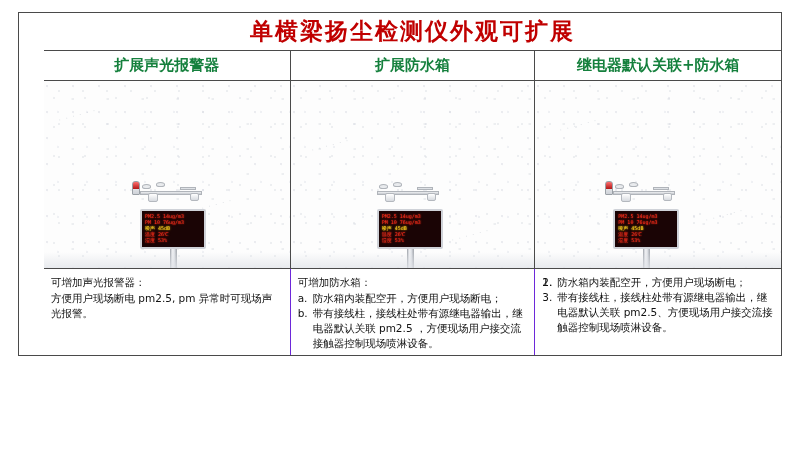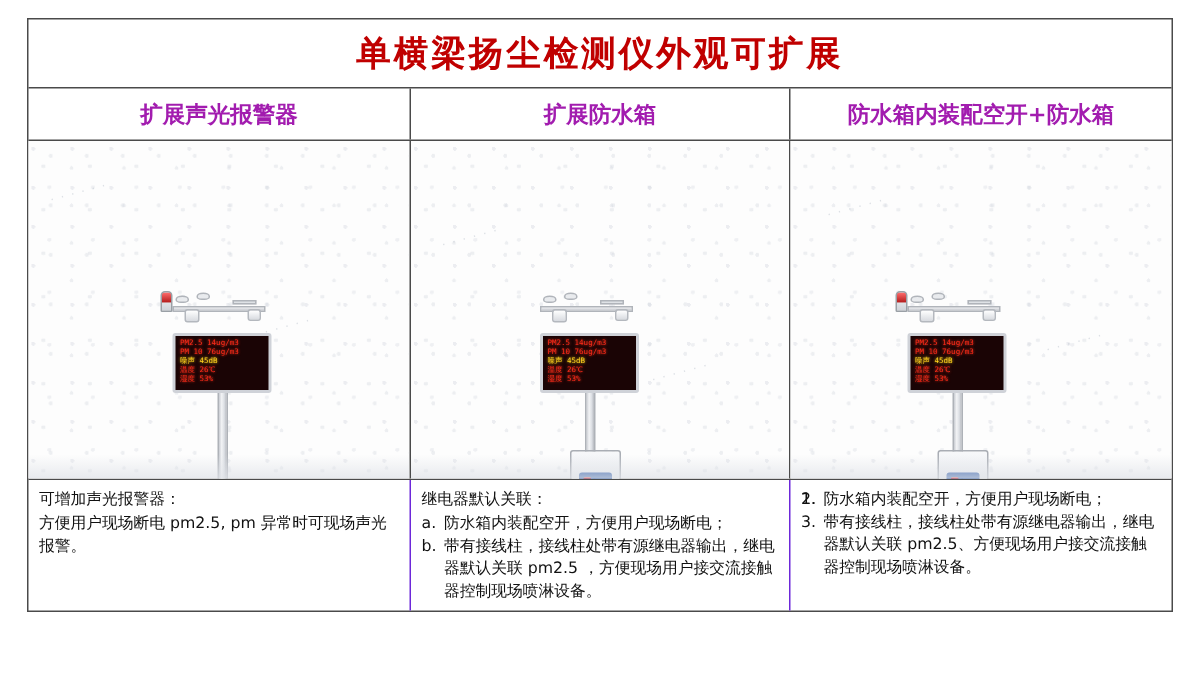--- a/index.html
+++ b/index.html
@@ -11,25 +11,26 @@
   }
   #page {
     position: relative;
     width: 800px; height: 456px;
     background: #ffffff;
     overflow: hidden;
   }
   .frame {
     position: absolute;
     left: 18px; top: 12px;
-    width: 764px; height: 396px;
+    width: 764px; height: 344px;
     border: 1px solid #4a4a4a;
     background: #ffffff;
     display: flex;
     flex-direction: column;
+    padding-left: 25px;
   }
   .title-row {
     height: 46px;
     border-bottom: 1px solid #4a4a4a;
     display: flex;
     align-items: center;
     justify-content: center;
   }
   .title-text {
     color: #c00000;
@@ -40,21 +41,21 @@
   }
   .head-row {
     height: 35px;
     display: flex;
     border-bottom: 1px solid #4a4a4a;
   }
   .head-cell {
     display: flex;
     align-items: center;
     justify-content: center;
-    color: #a21caf;
+    color: #15803d;
     font-size: 15px;
     font-weight: bold;
     font-family: "DejaVu Sans", sans-serif;
     border-right: 1px solid #4a4a4a;
   }
   .head-cell:last-child { border-right: none; }
   .col1 { width: 255px; }
   .col2 { width: 253px; }
   .col3 { width: 254px; }
 
@@ -211,21 +212,21 @@
 <div id="page">
   <div class="frame">
 
     <div class="title-row">
       <div class="title-text">单横梁扬尘检测仪外观可扩展</div>
     </div>
 
     <div class="head-row">
       <div class="head-cell col1">扩展声光报警器</div>
       <div class="head-cell col2">扩展防水箱</div>
-      <div class="head-cell col3">防水箱内装配空开+防水箱</div>
+      <div class="head-cell col3">继电器默认关联+防水箱</div>
     </div>
 
     <div class="img-row">
 
       <div class="img-cell col1">
         <div class="speckle"></div>
         <div class="wm" style="left:14px;top:30px;">· · · · · ·</div>
         <div class="wm" style="left:150px;top:120px;">· · · · · ·</div>
         <div class="device">
 
@@ -309,21 +310,21 @@
     </div>
 
     <div class="text-row">
 
       <div class="text-cell col1">
         <p class="lead">可增加声光报警器：</p>
         <p class="plain">方便用户现场断电 pm2.5, pm 异常时可现场声光报警。</p>
       </div>
 
       <div class="text-cell col2">
-        <p class="lead">继电器默认关联：</p>
+        <p class="lead">可增加防水箱：</p>
         <ul class="lst">
           <li>
             <span class="mk">a.</span>
             <span>防水箱内装配空开，方便用户现场断电；</span>
           </li>
           <li>
             <span class="mk">b.</span>
             <span>带有接线柱，接线柱处带有源继电器输出，继电器默认关联 pm2.5 ，方便现场用户接交流接触器控制现场喷淋设备。</span>
           </li>
         </ul>

